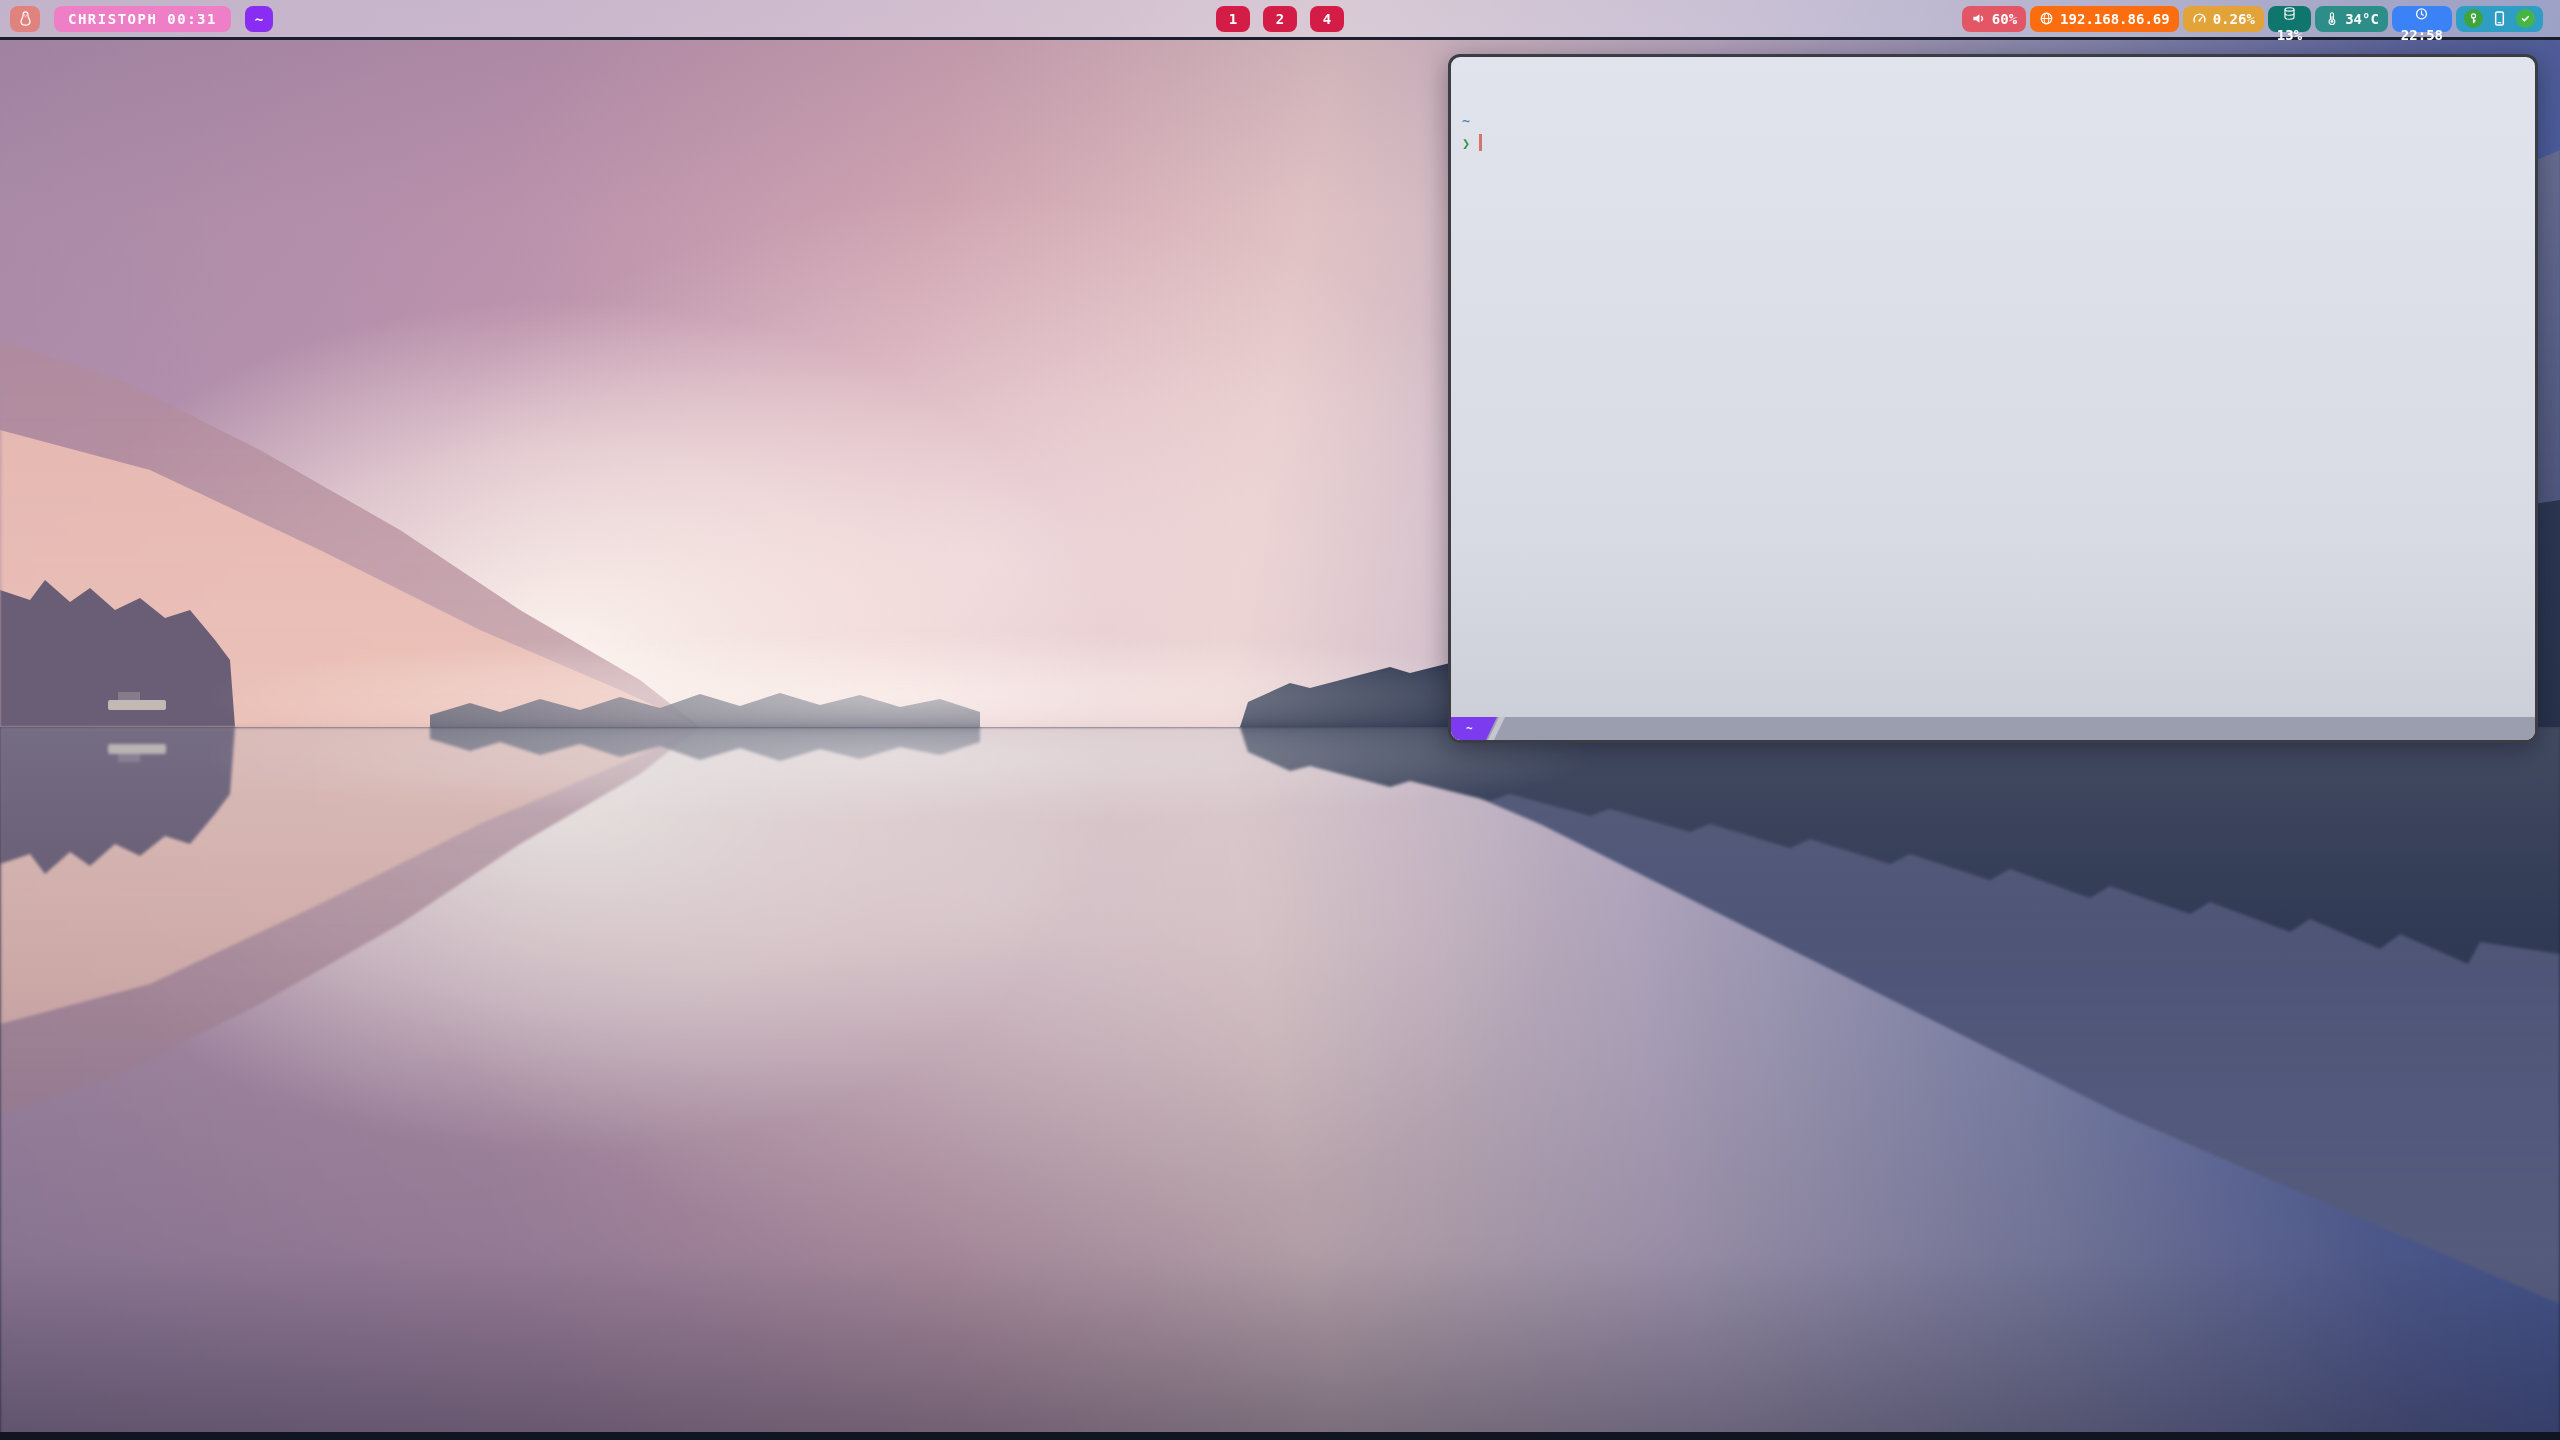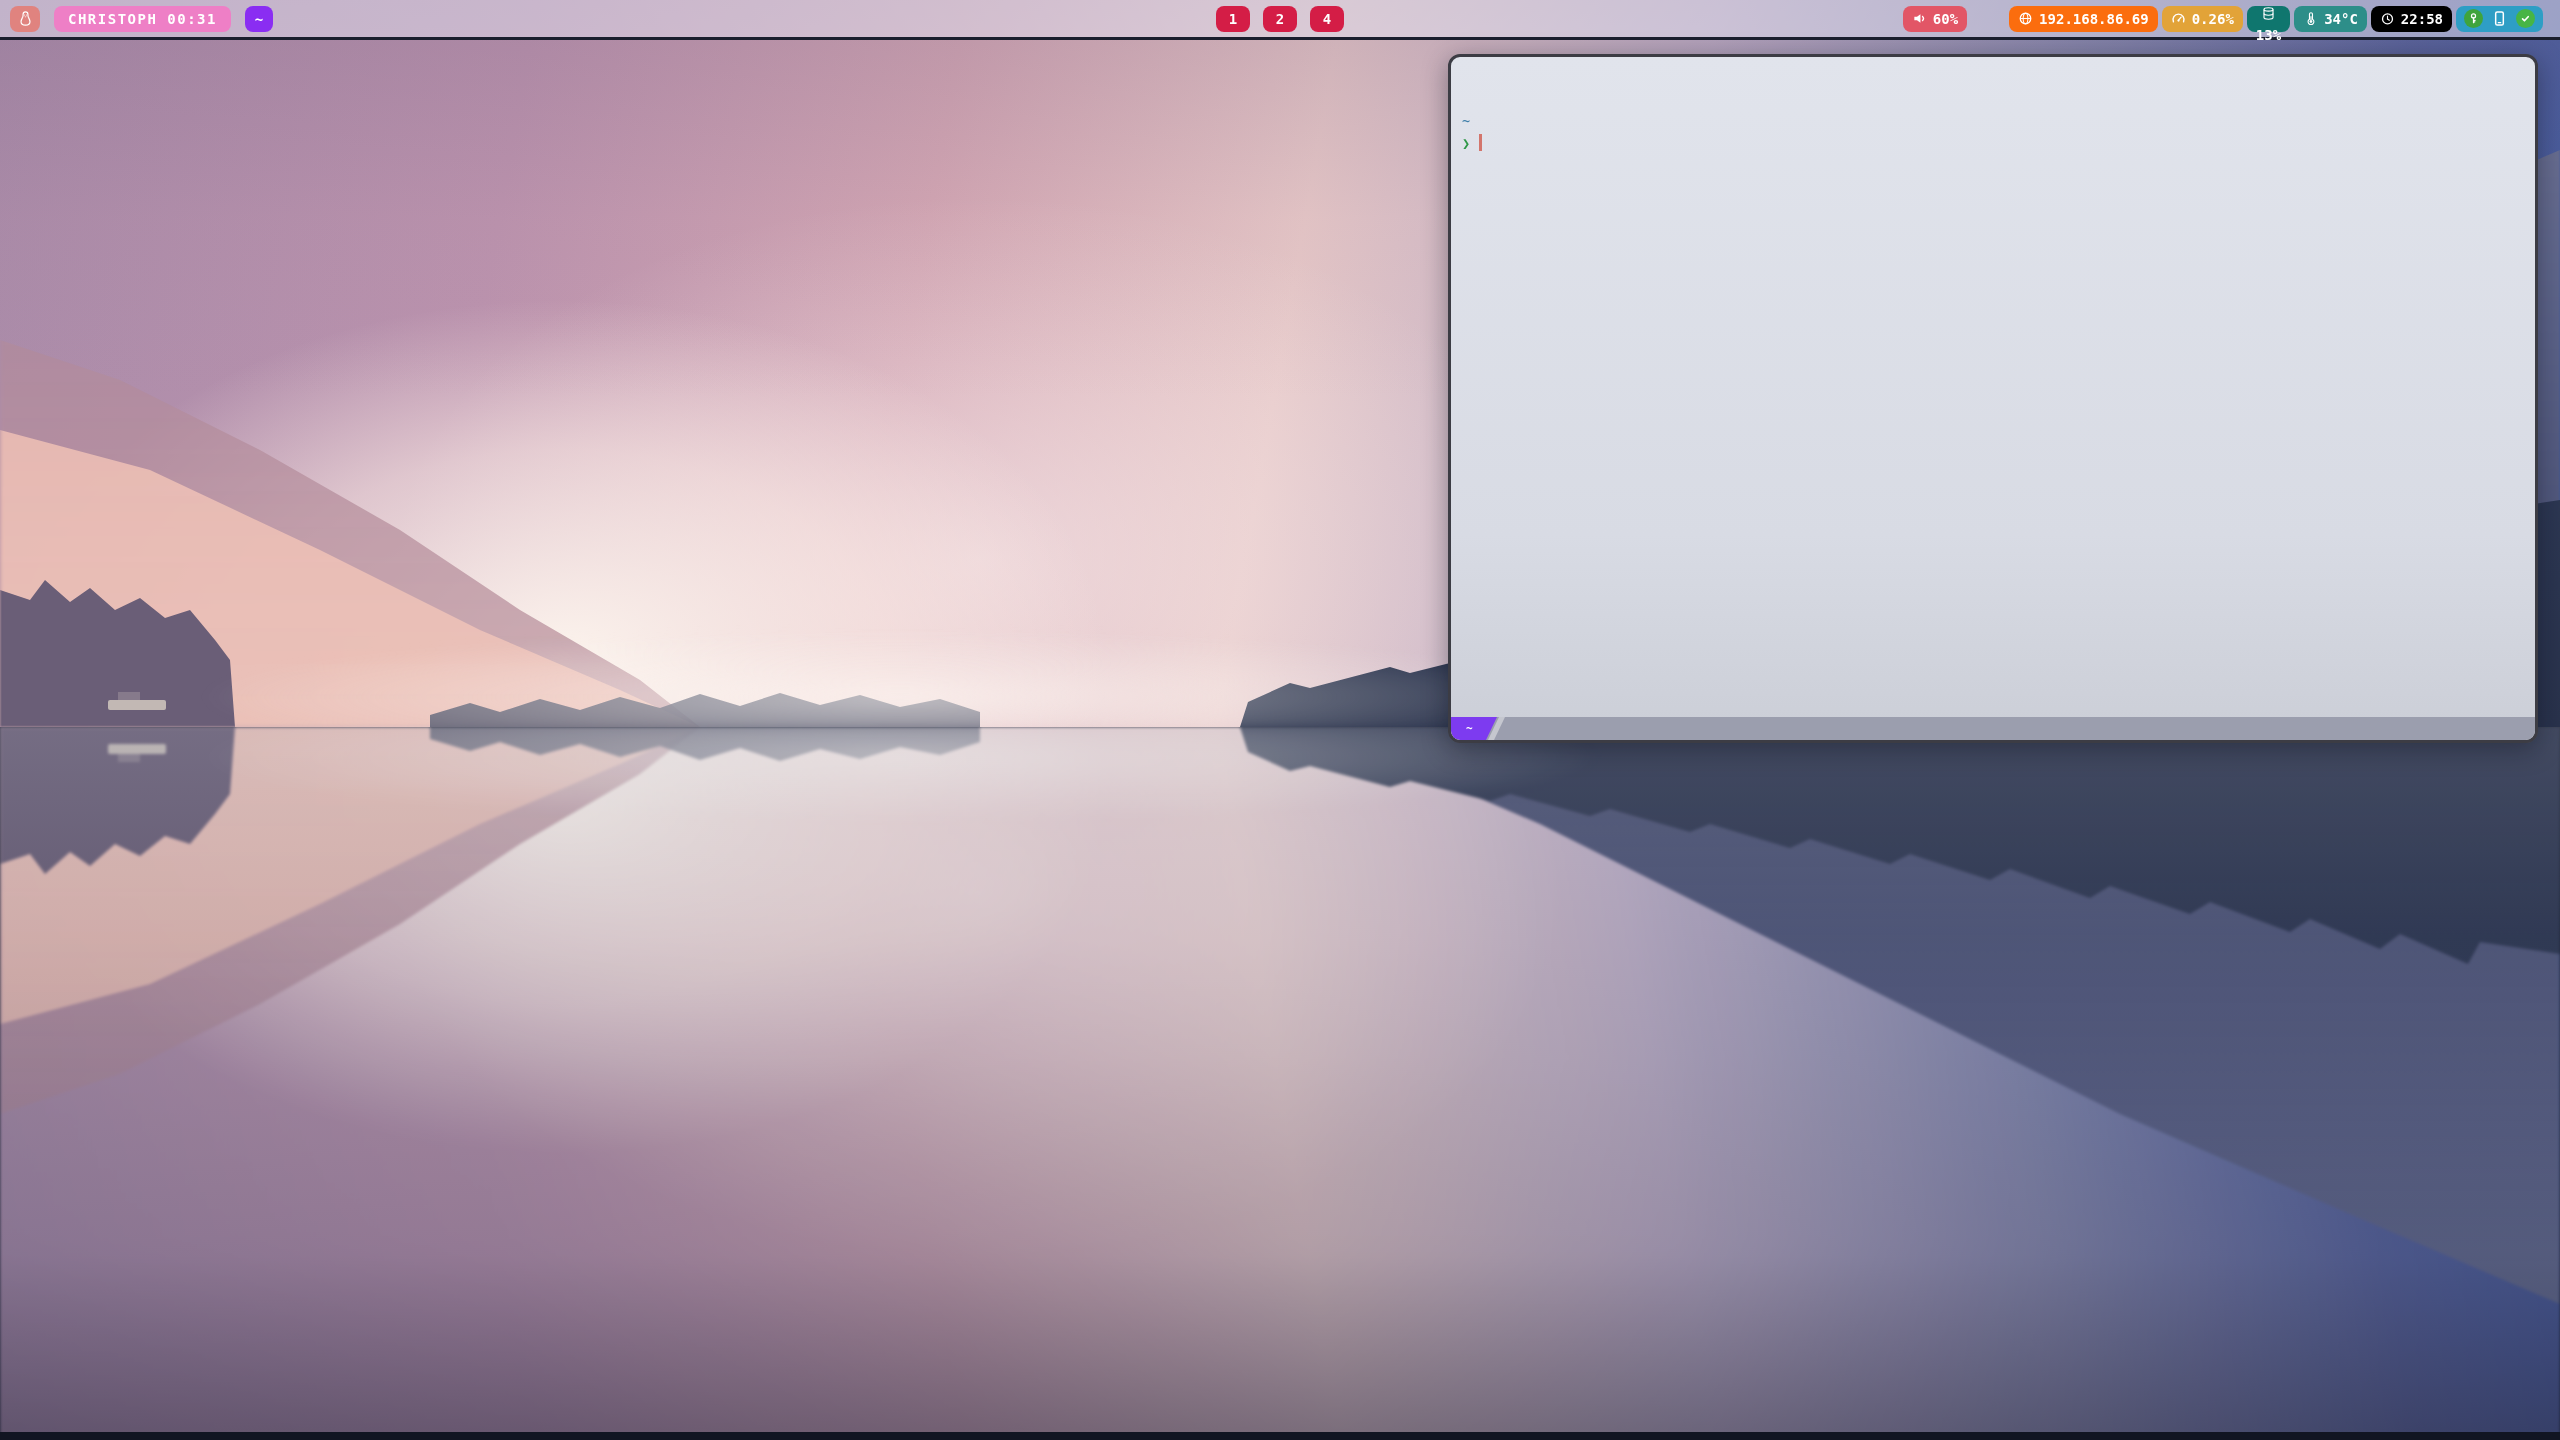--- a/index.html
+++ b/index.html
@@ -53,25 +53,25 @@
   .bar-center{ position:absolute; left:0; right:0; top:0; height:37px; display:flex; align-items:center; justify-content:center; gap:13px; }
   .bar-right { position:absolute; right:17px; top:0; height:37px; display:flex; align-items:center; gap:4px; }
   .badge { height:26px; border-radius:8px; display:flex; align-items:center; gap:6px; padding:0 9px;
       color:#fff; font-weight:bold; font-size:14px; font-family:"DejaVu Sans Mono","Liberation Mono",monospace; }
   .badge svg { display:block; }
   .badge-launcher { background:#e0837f; width:30px; justify-content:center; padding:0; }
   .badge-host { background:#ee7fc6; letter-spacing:1.5px; padding:0 14px; }
   .badge-mode { background:#8a2df2; width:28px; justify-content:center; padding:0; }
   .badge-ws { background:#d41d46; width:34px; height:26px; justify-content:center; padding:0; font-size:14px; }
   .badge-volume { background:#e25666; }
-  .badge-network{ background:#fb6d0e;margin-left:38px; }
+  .badge-network{ background:#fb6d0e; }
   .badge-cpu    { background:#e2a338; }
   .badge-memory { background:#0f766e;flex-direction:column; }
   .badge-temp   { background:#2d8e89; }
-  .badge-clock  { background:#000000; }
+  .badge-clock  { background:#3b82f6;flex-direction:column; }
   .badge-tray   { background:#2e9ec5; gap:8px; padding:0 8px; }
   .tray-circle { width:19px; height:19px; border-radius:50%; background:#3fa43c; display:flex; align-items:center; justify-content:center; }
 
   
   #terminal { position:absolute; left:1448px; top:54px; width:1090px; height:689px; z-index:5;
       background:linear-gradient(180deg,#e1e4ec 0%,#d8dbe4 70%,#cbced7 100%);
       border:3px solid #3c3c44; border-radius:12px;
       box-shadow:0 6px 26px rgba(10,12,24,0.38); overflow:hidden; }
   .term-body { position:absolute; left:0; top:0; right:0; bottom:23px; padding:31px 10px 0 11px;
       font-size:13.5px; line-height:22px; color:#6b7280; }

